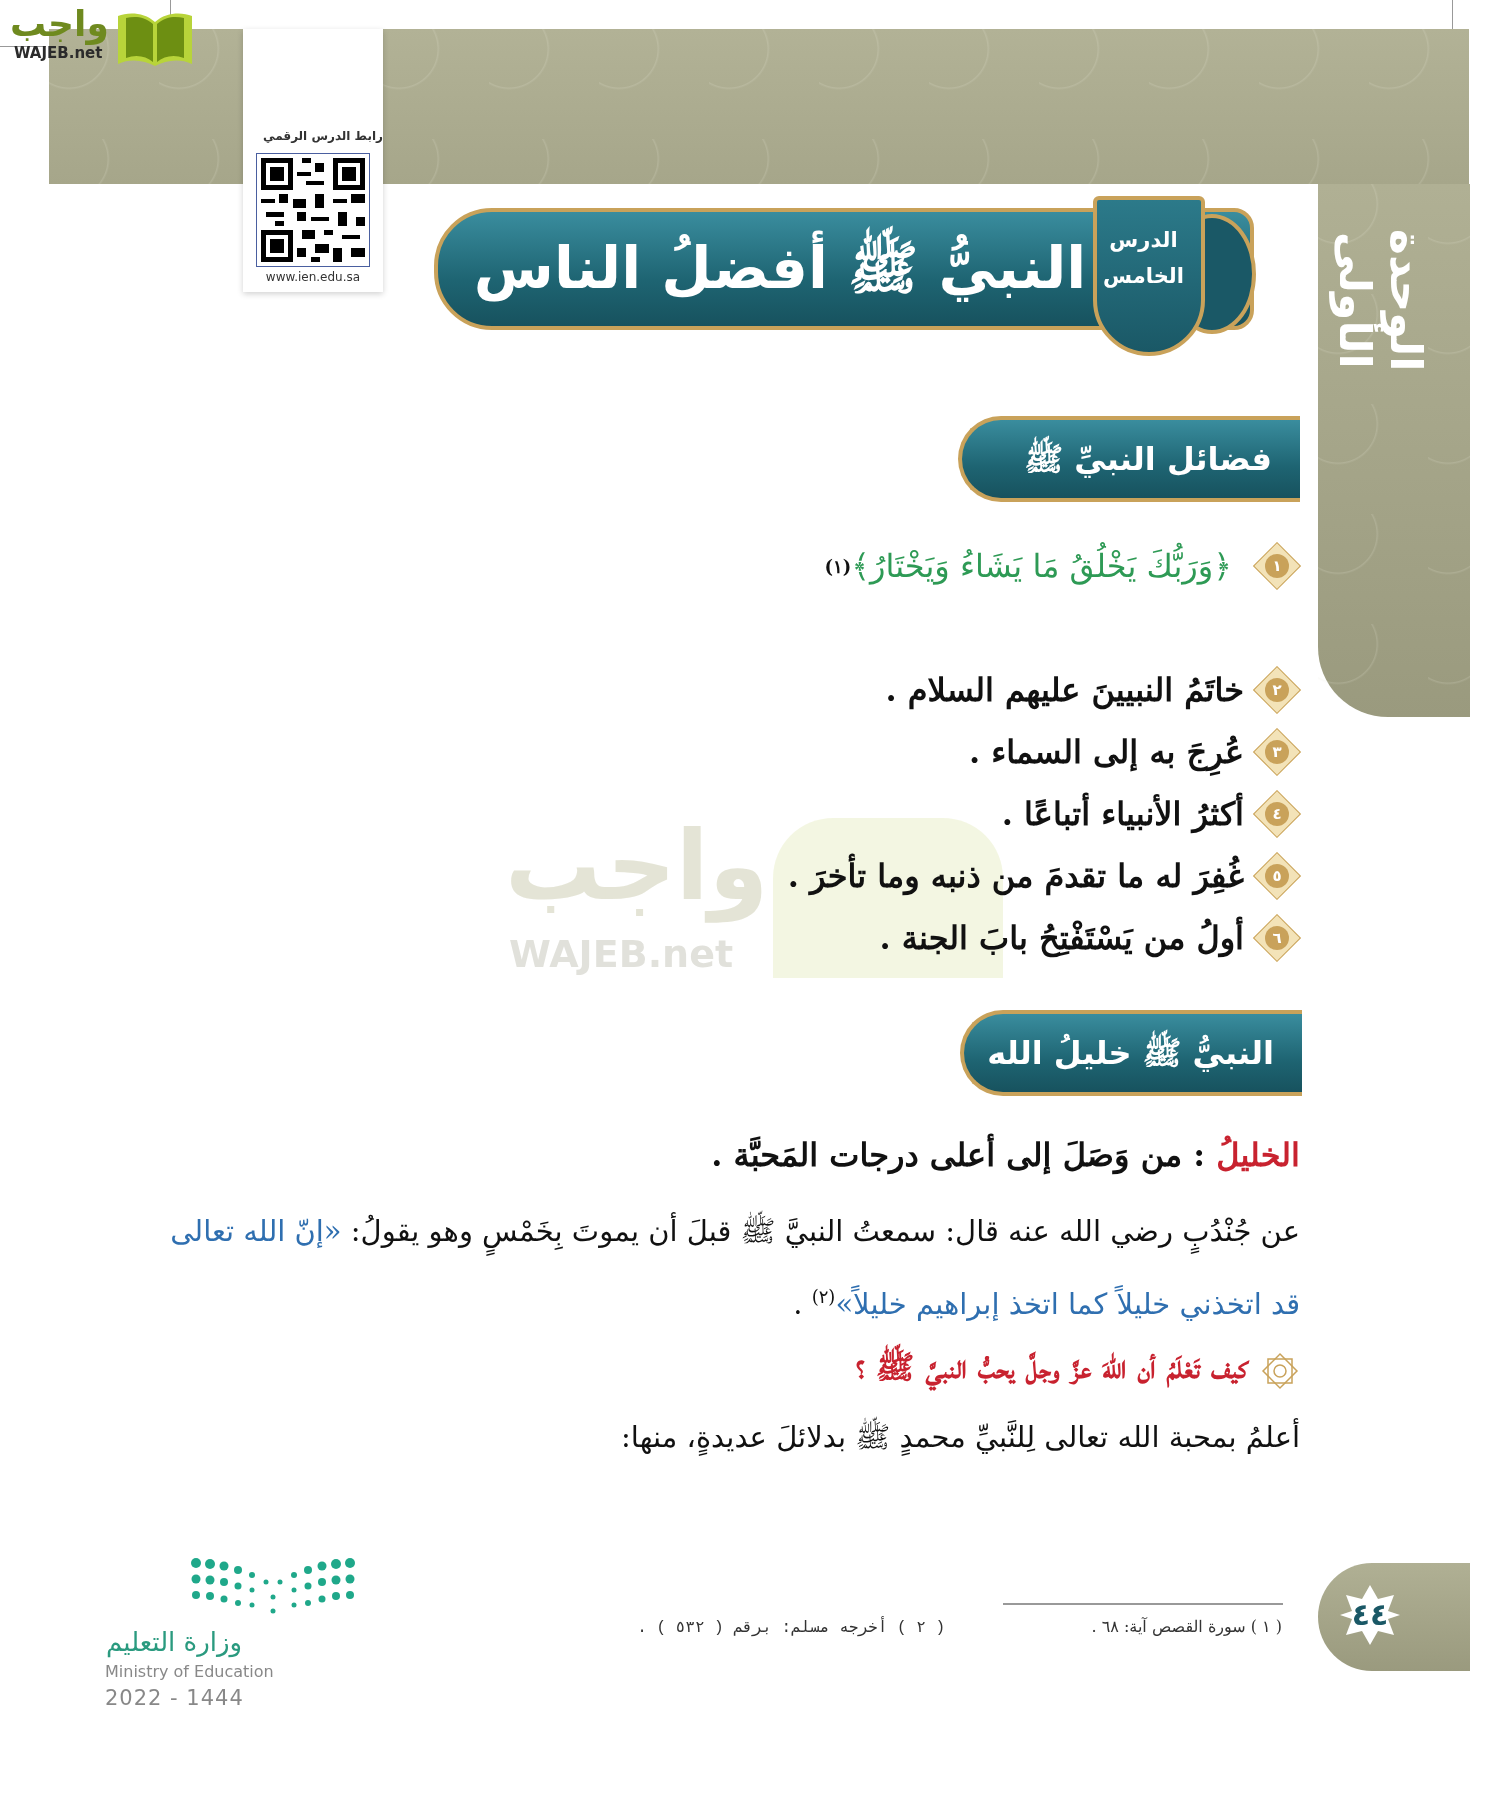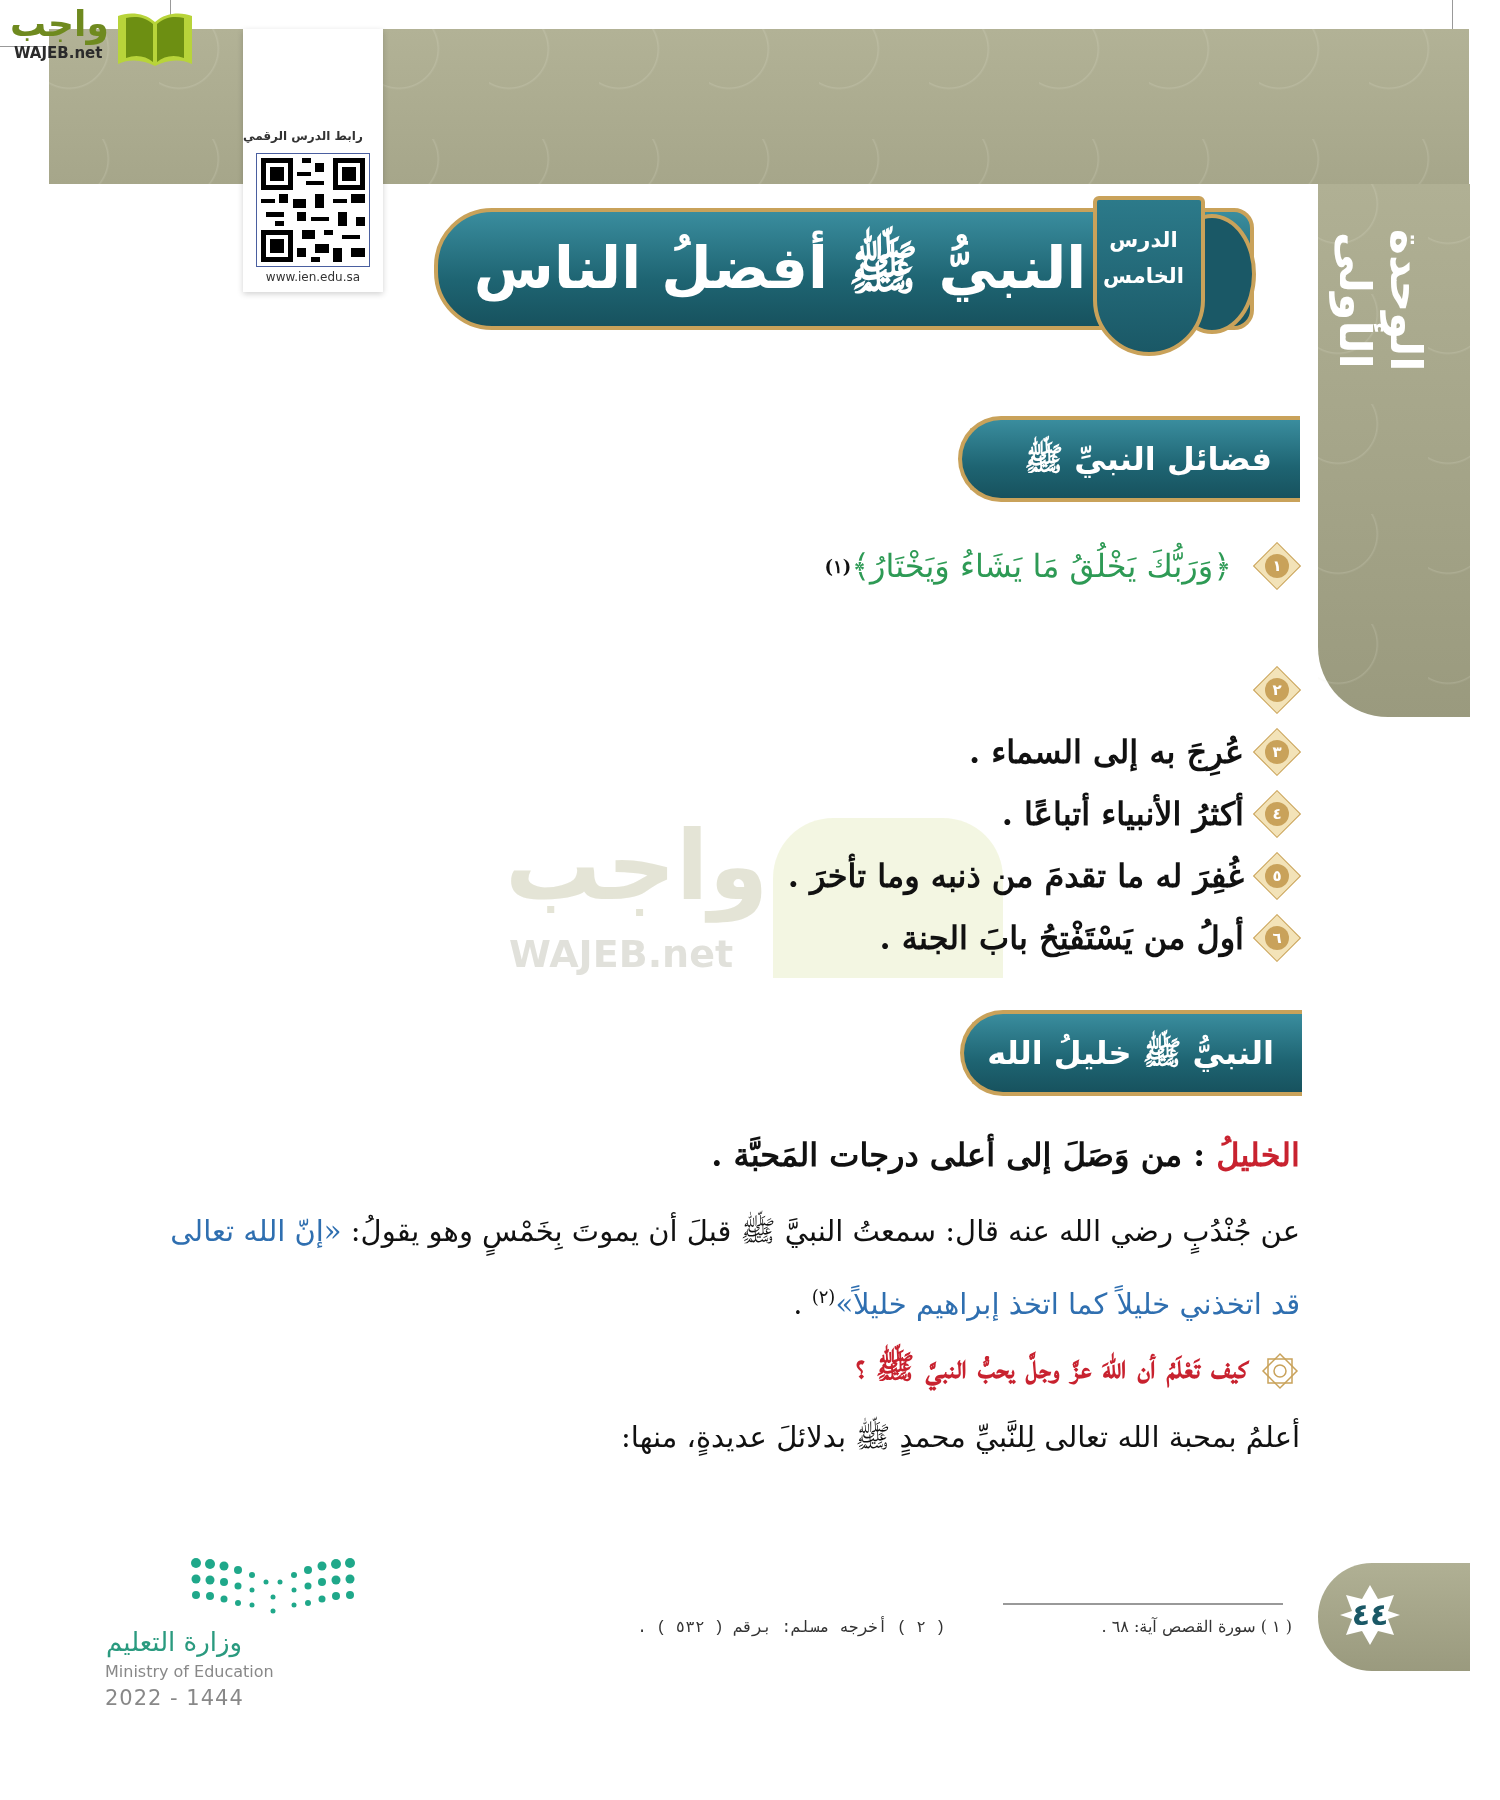--- a/index.html
+++ b/index.html
@@ -32,21 +32,21 @@
   
   .wajeb { position: absolute; left: 8px; top: 4px; width: 180px; height: 62px; }
   .wajeb-ar { position: absolute; left: 2px; top: 0; font: bold 36px "DejaVu Sans", sans-serif; color: #6f8a1f; line-height: 40px; }
   .wajeb-en { position: absolute; left: 6px; top: 40px; font: bold 15px "DejaVu Sans", sans-serif; color: #2b2b2b; }
   .wajeb-book { position: absolute; left: 106px; top: 4px; width: 82px; height: 58px; }
   
   .qr-card {
     position: absolute; left: 243px; top: 29px; width: 140px; height: 263px;
     background: #fff; box-shadow: 0 2px 6px rgba(0,0,0,0.18);
   }
-  .qr-caption { position: absolute; top: 100px; left: 0; right: 0; text-align: left;
+  .qr-caption { position: absolute; top: 100px; left: 0; right: 0; text-align: right;
     font: bold 12px "DejaVu Sans", sans-serif; color: #333; direction: rtl; }
   .qr-box { position: absolute; left: 13px; top: 124px; width: 112px; height: 112px;
     border: 1.5px solid #4a5fa0; background: #fff; }
   .qr-url { position: absolute; top: 241px; left: 0; right: 0; text-align: center;
     font: 12px "DejaVu Sans", sans-serif; color: #333; }
   
   .title-banner {
     position: absolute; left: 434px; top: 208px; width: 820px; height: 122px;
     background: linear-gradient(180deg, #3a8d9e 0%, #1e6472 60%, #17525e 100%);
     border-radius: 58px 20px 20px 58px;
@@ -201,20 +201,21 @@
   <span class="badge">
       <span>١</span>
     </span>
   <span style="margin-right:12px" class="green">﴿وَرَبُّكَ يَخْلُقُ مَا يَشَاءُ وَيَخْتَارُ﴾</span>
   <span class="sup">(١)</span>
 </div>
 <div class="item" style="top:662px;">
   <span class="badge">
       <span>٢</span>
     </span>
+  <span>خاتَمُ النبيينَ عليهم السلام .</span>
 </div>
 <div class="item" style="top:724px;">
   <span class="badge">
       <span>٣</span>
     </span>
   <span>عُرِجَ به إلى السماء .</span>
 </div>
 <div class="item" style="top:786px;">
   <span class="badge">
       <span>٤</span>
@@ -303,20 +304,20 @@
         <circle cx="106" cy="50" r="2.5"></circle>
         <circle cx="85" cy="42" r="2.5"></circle>
     </g>
   </svg>
 </div>
 <div class="moe-ar">وزارة التعليم</div>
 <div class="moe-en">Ministry of Education</div>
 <div class="moe-year">2022 - 1444</div>
 
 <div class="footnote-line"></div>
-<div class="footnote" style="right:208px;">( ١ ) سورة القصص آية: ٦٨ .</div>
+<div class="footnote" style="right:218px;">( ١ ) سورة القصص آية: ٦٨ .</div>
 <div class="footnote" style="right:555px;font-family:Liberation Mono, monospace;">( ٢ ) أخرجه مسلم: برقم ( ٥٣٢ ) .</div>
 
 <div class="page-tab"></div>
 <svg class="page-star" viewBox="0 0 64 64">
   <polygon points="32,2 40,16 56,12 50,28 62,32 50,36 56,52 40,48 32,62 24,48 8,52 14,36 2,32 14,28 8,12 24,16" fill="#ffffff"></polygon>
 </svg>
 <div class="page-num">٤٤</div>
 
 </body></html>

